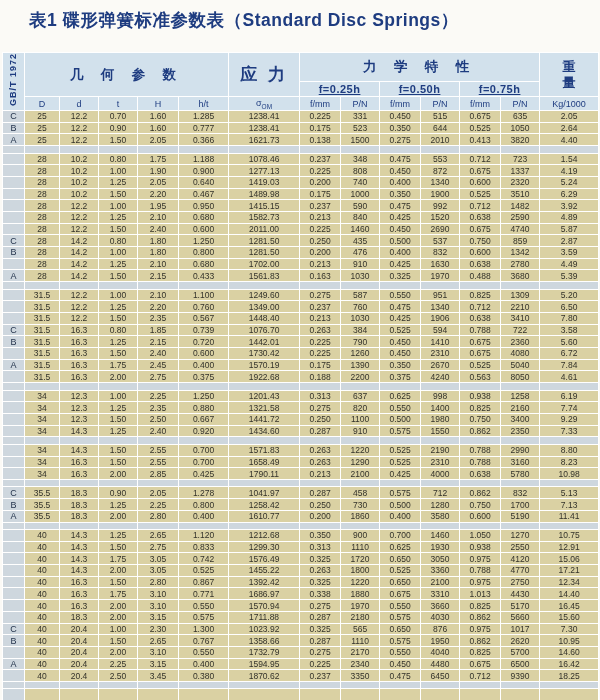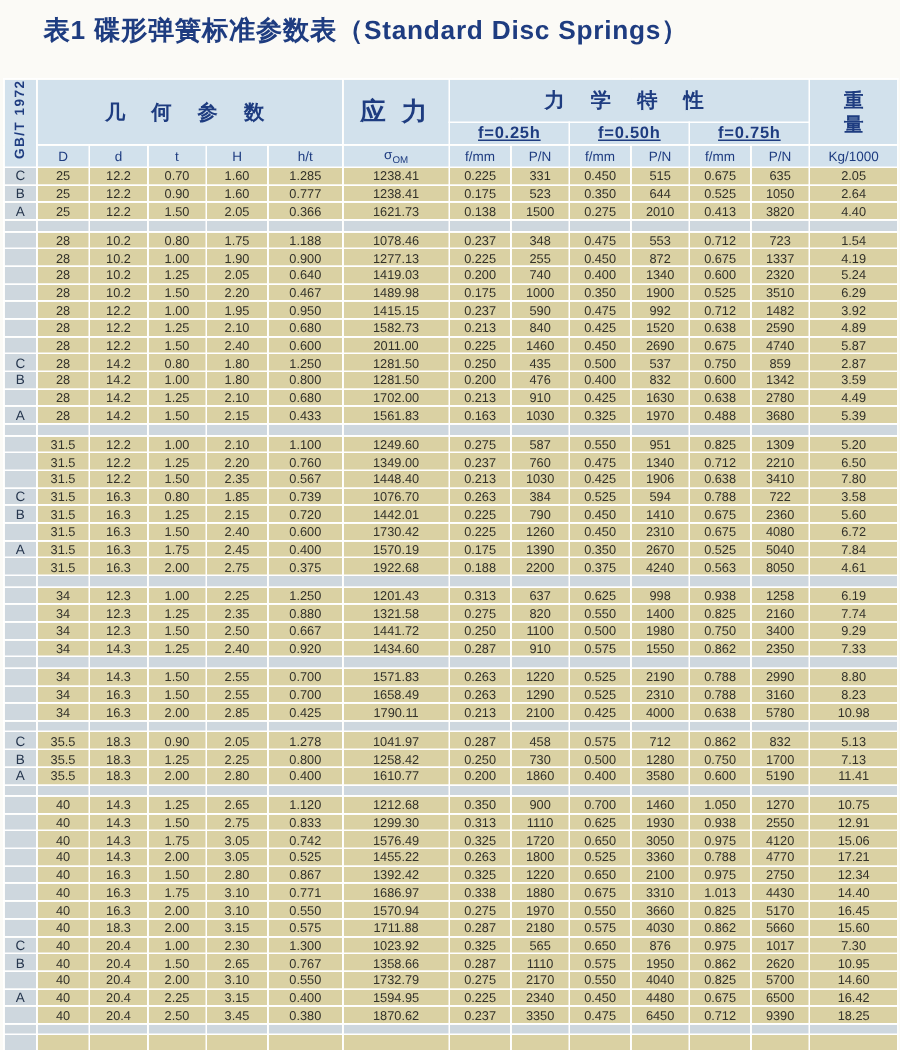--- a/index.html
+++ b/index.html
@@ -179,21 +179,21 @@
         </tr>
         <tr>
           <td class="lbl"></td>
           <td>28</td>
           <td>10.2</td>
           <td>1.00</td>
           <td>1.90</td>
           <td>0.900</td>
           <td>1277.13</td>
           <td>0.225</td>
-          <td>255</td>
+          <td>808</td>
           <td>0.450</td>
           <td>872</td>
           <td>0.675</td>
           <td>1337</td>
           <td>4.19</td>
         </tr>
         <tr>
           <td class="lbl"></td>
           <td>28</td>
           <td>10.2</td>

